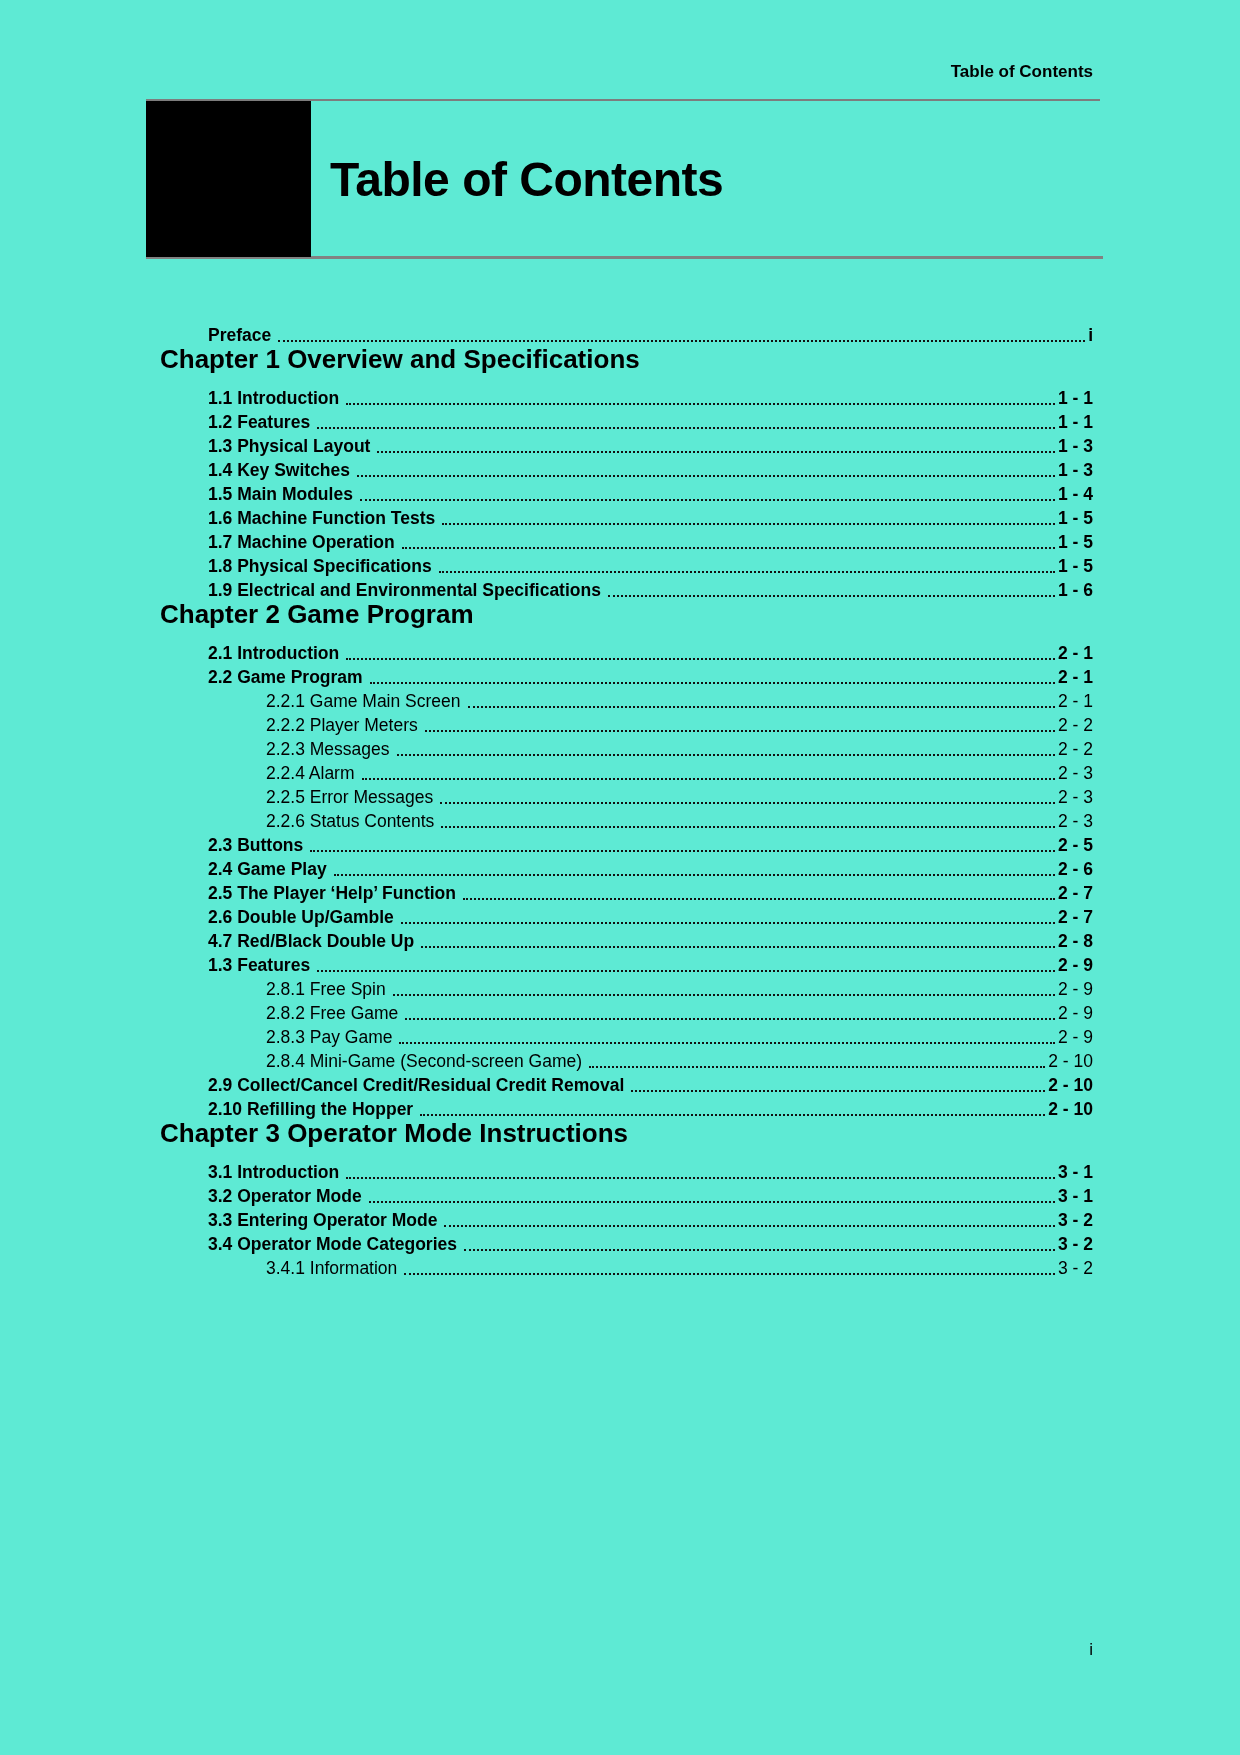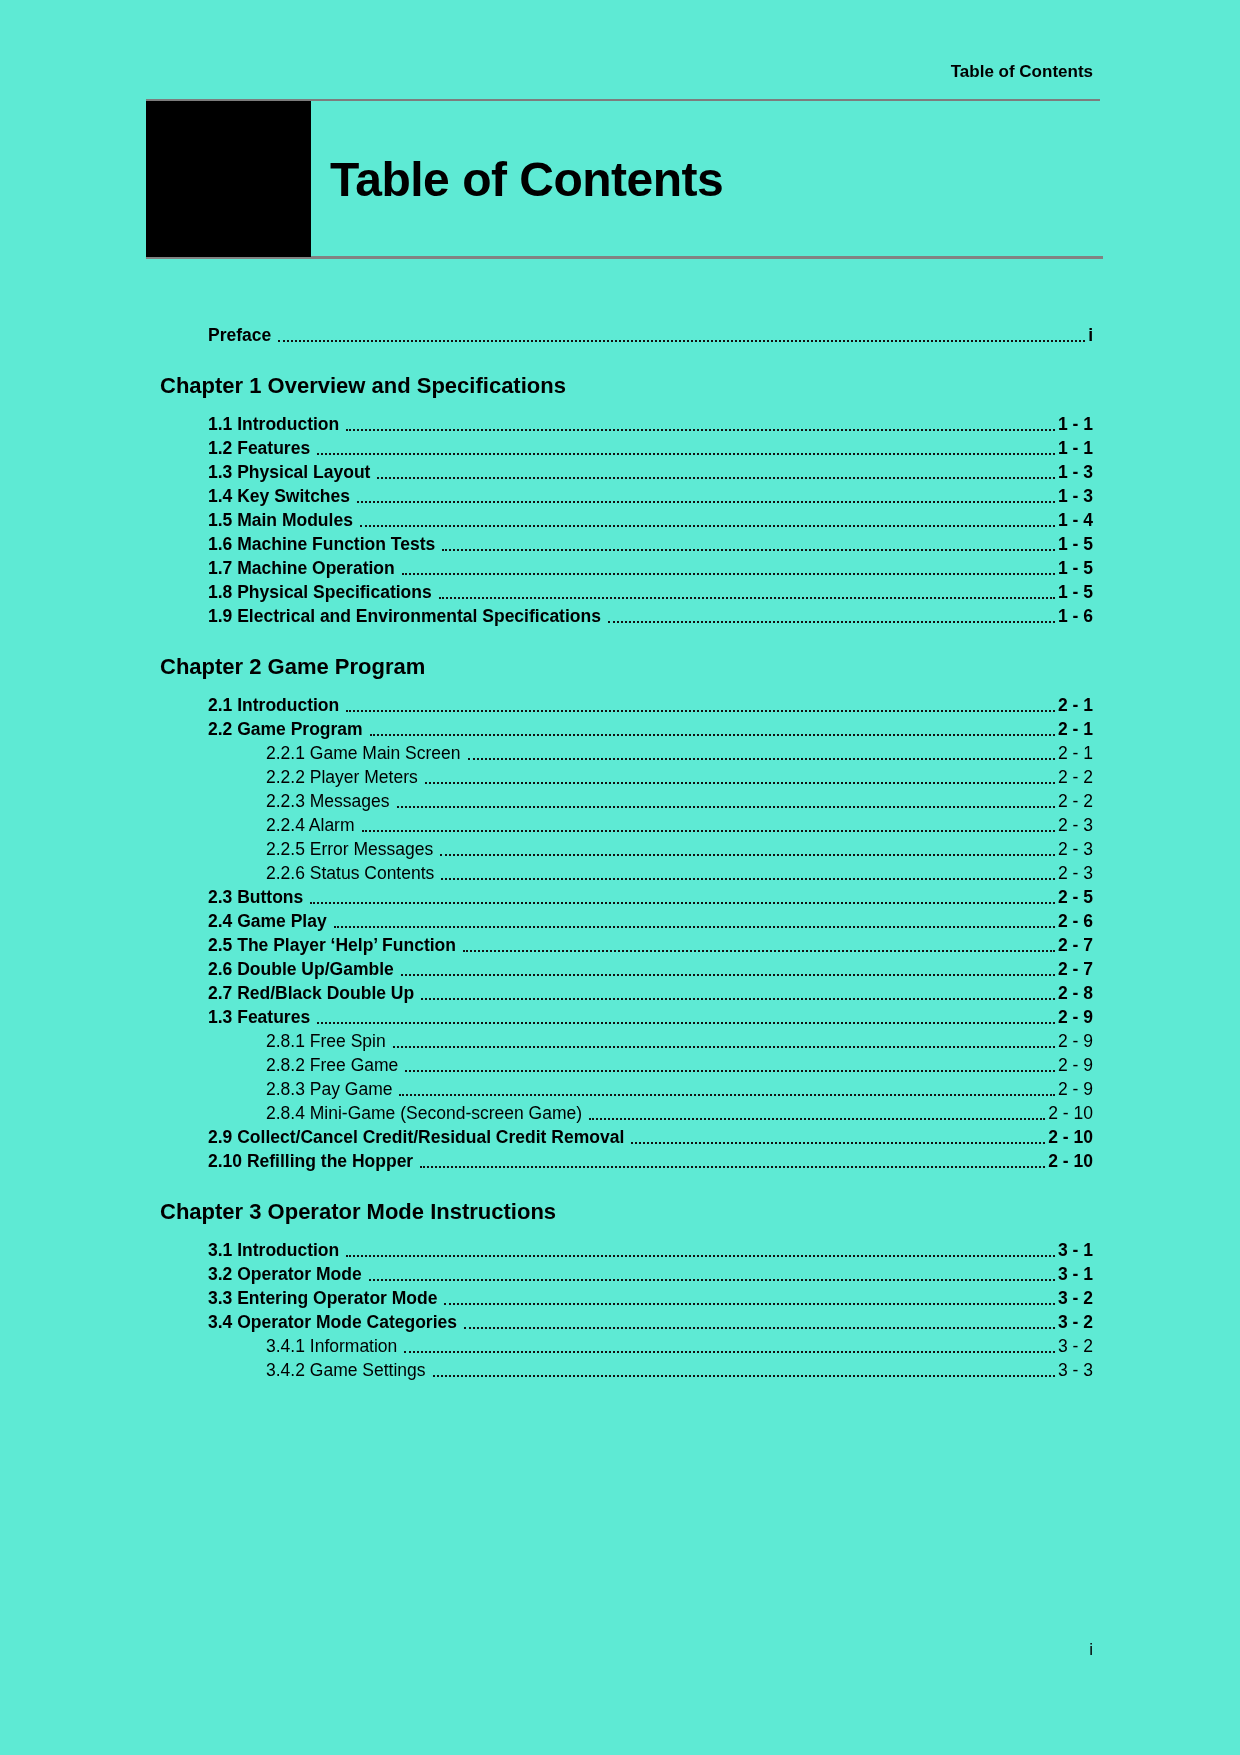--- a/index.html
+++ b/index.html
@@ -56,24 +56,23 @@
   }
   .toc {
     position: absolute;
     top: 323px;
     left: 146px;
     width: 947px;
     font-size: 17.5px;
     line-height: 24px;
   }
   .chapter-heading {
-    font-size: 22px;
+    font-size: 26px;
     font-weight: bold;
     line-height: 25px;
-    margin-top: 26px;
     margin-bottom: 14px;
     padding-left: 14px;
     white-space: nowrap;
   }
   .toc-row {
     display: flex;
     align-items: stretch;
     line-height: 24px;
     white-space: nowrap;
   }
@@ -219,21 +218,21 @@
         <span class="lbl">2.5 The Player ‘Help’ Function</span>
         <span class="dots"></span>
         <span class="pg">2 - 7</span>
       </div>
       <div class="toc-row lvl1">
         <span class="lbl">2.6 Double Up/Gamble</span>
         <span class="dots"></span>
         <span class="pg">2 - 7</span>
       </div>
       <div class="toc-row lvl1">
-        <span class="lbl">2.7 Red/Black Double Up</span>
+        <span class="lbl">4.7 Red/Black Double Up</span>
         <span class="dots"></span>
         <span class="pg">2 - 8</span>
       </div>
       <div class="toc-row lvl1">
         <span class="lbl">1.3 Features</span>
         <span class="dots"></span>
         <span class="pg">2 - 9</span>
       </div>
       <div class="toc-row lvl2">
         <span class="lbl">2.8.1 Free Spin</span>
@@ -284,22 +283,17 @@
       <div class="toc-row lvl1">
         <span class="lbl">3.4 Operator Mode Categories</span>
         <span class="dots"></span>
         <span class="pg">3 - 2</span>
       </div>
       <div class="toc-row lvl2">
         <span class="lbl">3.4.1 Information</span>
         <span class="dots"></span>
         <span class="pg">3 - 2</span>
       </div>
-      <div class="toc-row lvl2">
-        <span class="lbl">3.4.2 Game Settings</span>
-        <span class="dots"></span>
-        <span class="pg">3 - 3</span>
-      </div>
     </div>
 
   <div class="footer-page">i</div>
 
 </div>
 
 </body></html>

